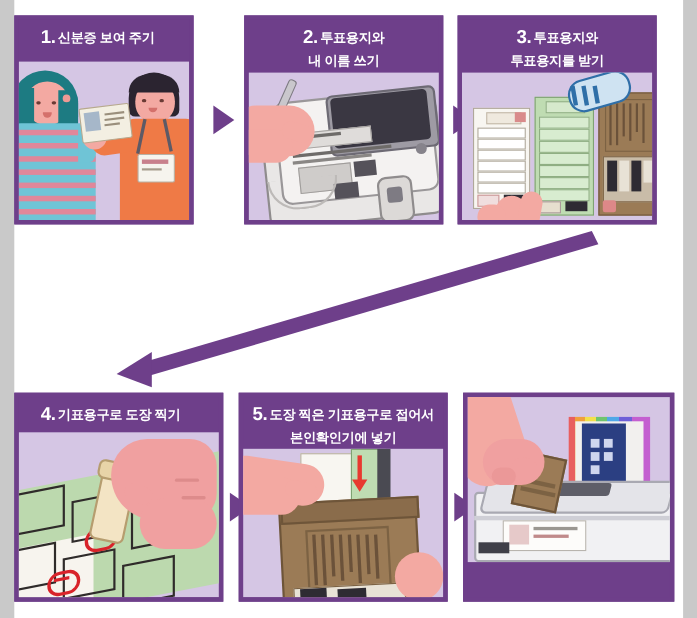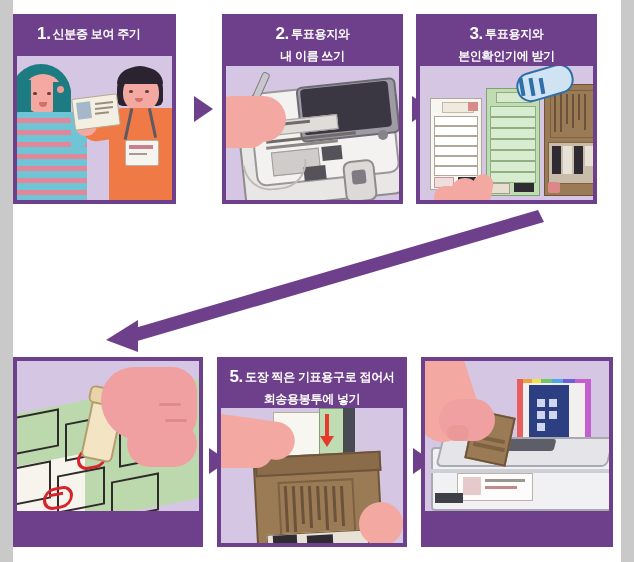--- a/index.html
+++ b/index.html
@@ -148,21 +148,21 @@
 
       <div class="sh" style="left:18px;top:96px;width:60px;height:26px;border:2px solid #bdbab8;border-top:none;border-radius:0 0 30px 30px;transform:rotate(-6deg);"></div>
     </div>
   </div>
 
   <div class="arrow-r" style="left:399px;top:96px;"></div>
 
   <div class="panel" style="left:403px;top:14px;width:181px;height:190px;">
     <div class="hdr" style="height:48px;">
       <span class="num">3.</span><span class="txt">투표용지와</span><br>
-      <span class="txt">본인확인기에 받기</span>
+      <span class="txt">투표용지를 받기</span>
     </div>
     <div class="art" style="height:134px;">
 
       <div class="sh" style="left:10px;top:32px;width:50px;height:90px;background:#f8f6f1;border:1px solid #b0a89a;"></div>
       <div class="sh" style="left:22px;top:36px;width:30px;height:9px;background:#efe9de;border:1px solid #c3b9a8;"></div>
       <div class="sh" style="left:48px;top:36px;width:10px;height:9px;background:#d98b8b;"></div>
       <div class="sh" style="left:14px;top:50px;width:42px;height:8px;background:#fff;border:1px solid #b0a89a;"></div>
       <div class="sh" style="left:14px;top:60px;width:42px;height:8px;background:#fff;border:1px solid #b0a89a;"></div>
       <div class="sh" style="left:14px;top:70px;width:42px;height:8px;background:#fff;border:1px solid #b0a89a;"></div>
       <div class="sh" style="left:14px;top:80px;width:42px;height:8px;background:#fff;border:1px solid #b0a89a;"></div>
@@ -212,20 +212,23 @@
   <div class="diag">
     <svg width="608" height="155" viewBox="0 0 608 155" xmlns="http://www.w3.org/2000/svg">
       <g fill="#6e3f8a">
         <polygon points="512,10 518,22 108,142 102,130"></polygon>
         <polygon points="112,120 112,152 80,140"></polygon>
       </g>
     </svg>
   </div>
 
   <div class="panel" style="left:0px;top:357px;width:190px;height:190px;">
+    <div class="hdr left" style="height:32px;">
+      <span class="num">4.</span><span class="txt">기표용구로 도장 찍기</span>
+    </div>
     <div class="art" style="height:150px;">
 
       <div class="sh" style="left:-30px;top:36px;width:230px;height:120px;background:#bcd9ae;transform:skewY(-11deg);"></div>
       <div class="sh" style="left:-52px;top:104px;width:120px;height:70px;background:#f7f4ee;transform:skewY(-11deg);"></div>
 
       <div class="sh" style="left:-6px;top:52px;width:44px;height:34px;border:2px solid #2f2b2a;transform:skewY(-11deg);"></div>
       <div class="sh" style="left:48px;top:58px;width:44px;height:34px;border:2px solid #2f2b2a;transform:skewY(-11deg);"></div>
       <div class="sh" style="left:102px;top:64px;width:44px;height:34px;border:2px solid #2f2b2a;transform:skewY(-11deg);"></div>
 
       <div class="sh" style="left:-14px;top:104px;width:44px;height:34px;border:2px solid #2f2b2a;transform:skewY(-11deg);"></div>
@@ -246,21 +249,21 @@
       <div class="sh" style="left:142px;top:42px;width:22px;height:3px;background:#dd8b8b;border-radius:2px;"></div>
       <div class="sh" style="left:148px;top:58px;width:22px;height:3px;background:#dd8b8b;border-radius:2px;"></div>
     </div>
   </div>
 
   <div class="arrow-r" style="left:196px;top:448px;"></div>
 
   <div class="panel" style="left:204px;top:357px;width:190px;height:190px;">
     <div class="hdr" style="height:47px;">
       <span class="num">5.</span><span class="txt">도장 찍은 기표용구로 접어서</span><br>
-      <span class="txt">회송용봉투에 넣기</span>
+      <span class="txt">본인확인기에 넣기</span>
     </div>
     <div class="art" style="height:135px;">
 
       <div class="sh" style="left:52px;top:4px;width:48px;height:56px;background:#f8f6f1;border:1px solid #b7aea0;"></div>
       <div class="sh" style="left:98px;top:0px;width:30px;height:62px;background:#bfdcb2;border:1px solid #7fa273;"></div>
       <div class="sh" style="left:122px;top:0px;width:12px;height:58px;background:#4a4a52;"></div>
 
       <div class="sh" style="left:104px;top:6px;width:4px;height:24px;background:#e8392f;"></div>
       <div class="sh" style="left:99px;top:28px;width:0;height:0;border-left:7px solid transparent;border-right:7px solid transparent;border-top:11px solid #e8392f;"></div>
 

